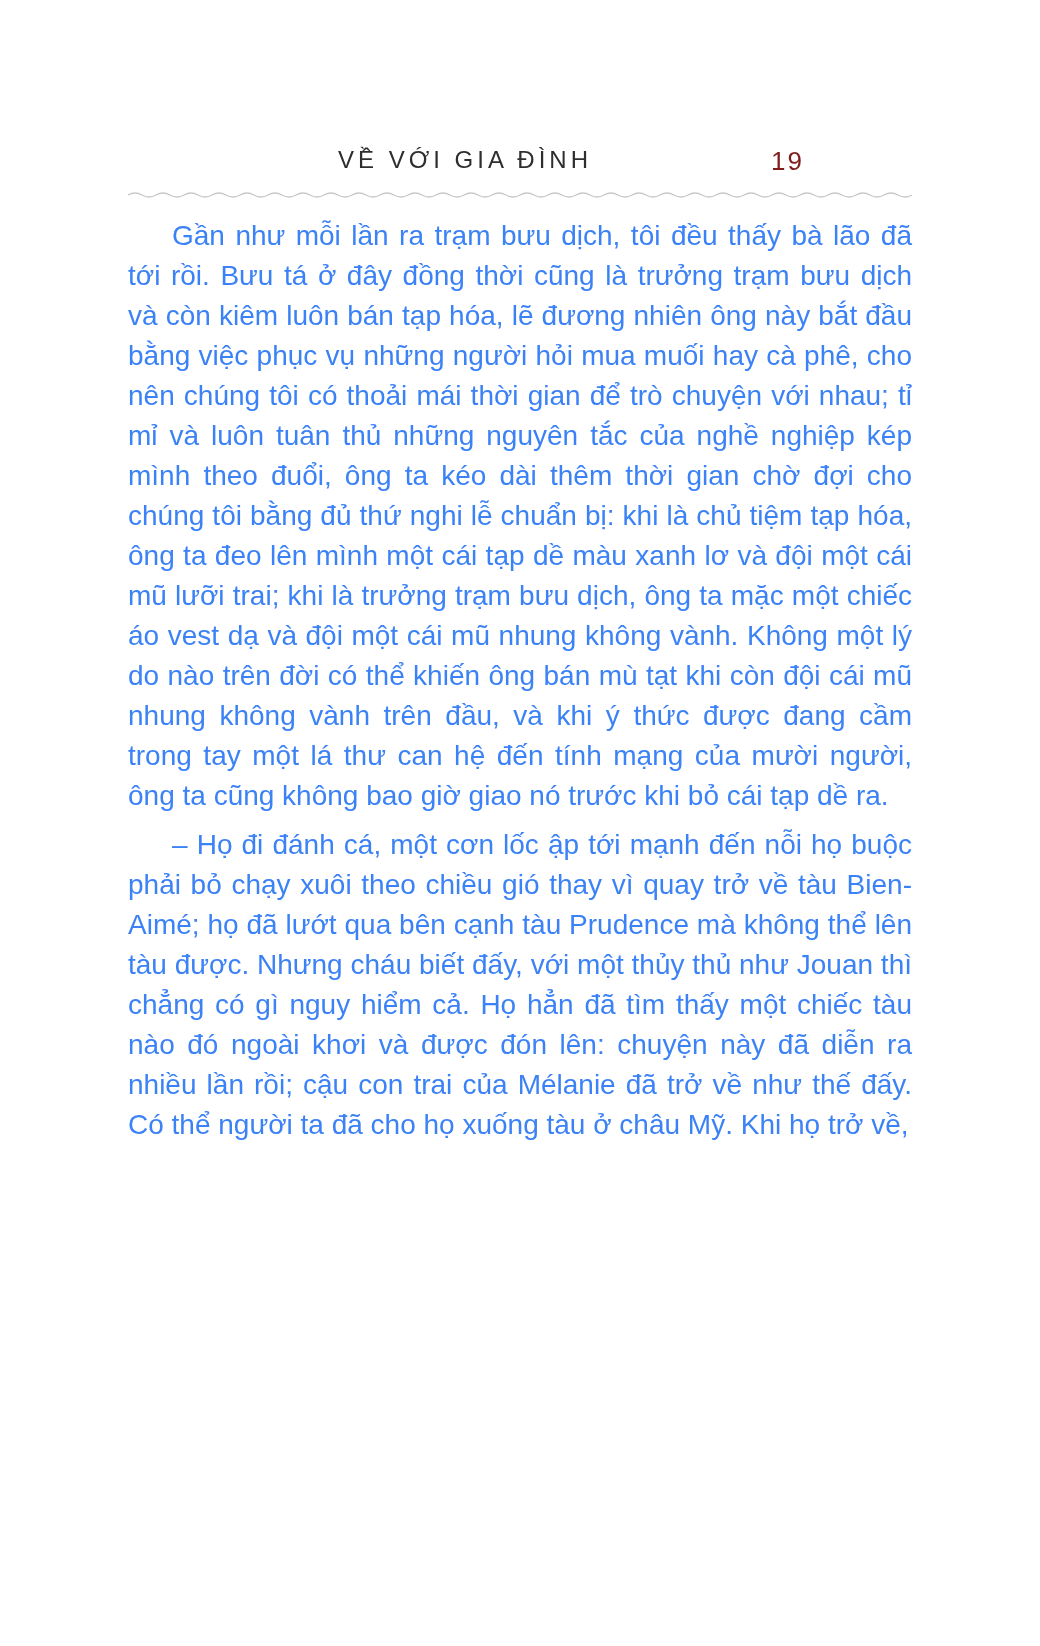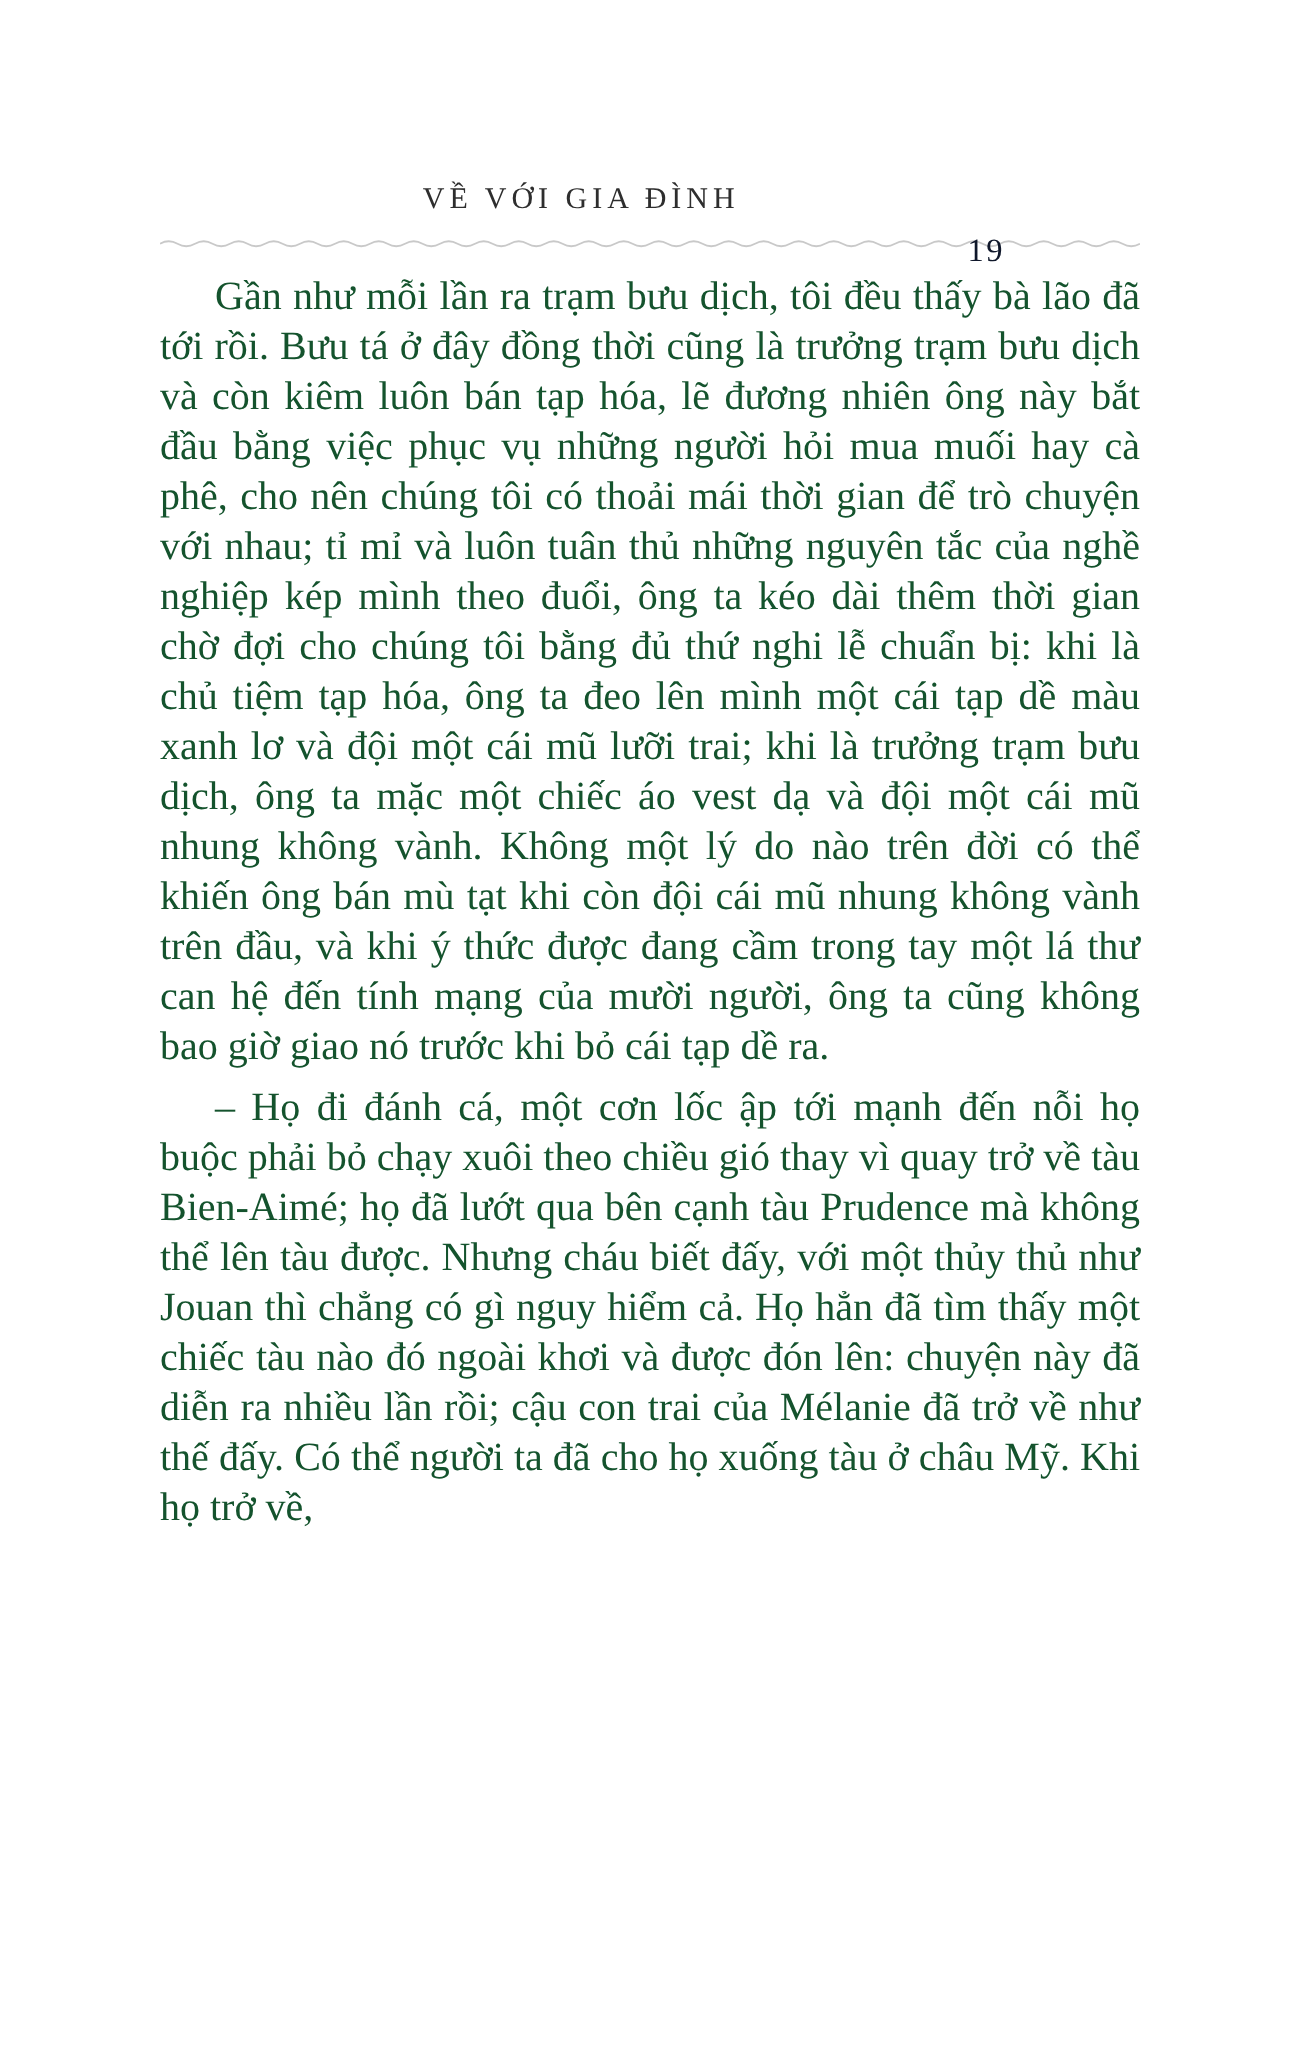--- a/index.html
+++ b/index.html
@@ -6,21 +6,21 @@
     margin: 0;
     padding: 0;
     background: #ffffff;
   }
   .page {
     position: relative;
     width: 1020px;
     height: 1646px;
     box-sizing: border-box;
     background: #ffffff;
-    font-family: Liberation Serif, serif;
+    font-family: Liberation Sans, sans-serif;
     color: #222222;
     padding: 146px 128px 0 128px;
   }
   .header {
     position: relative;
     width: 784px;
     height: 34px;
   }
   .running-title {
     position: absolute;
@@ -31,34 +31,33 @@
     letter-spacing: 4px;
     color: #2e2e2e;
     white-space: nowrap;
   }
   .page-number {
     position: absolute;
     right: 108px;
     top: 0;
     font-size: 26px;
     letter-spacing: 2px;
-    color: #0f172a;
-    margin-top: 40px;
+    color: #7f1d1d;
   }
   .wavy {
     display: block;
     margin-top: 10px;
   }
   .body-text {
     margin-top: 16px;
     width: 784px;
-    font-size: 32px;
+    font-size: 28px;
     line-height: 40px;
     text-align: justify;
-    color: #14532d;
+    color: #3b82f6;
   }
   .body-text p {
     margin: 0 0 9px 0;
     text-indent: 44px;
   }
 </style>
 </head>
 <body>
 
 <div class="page">

